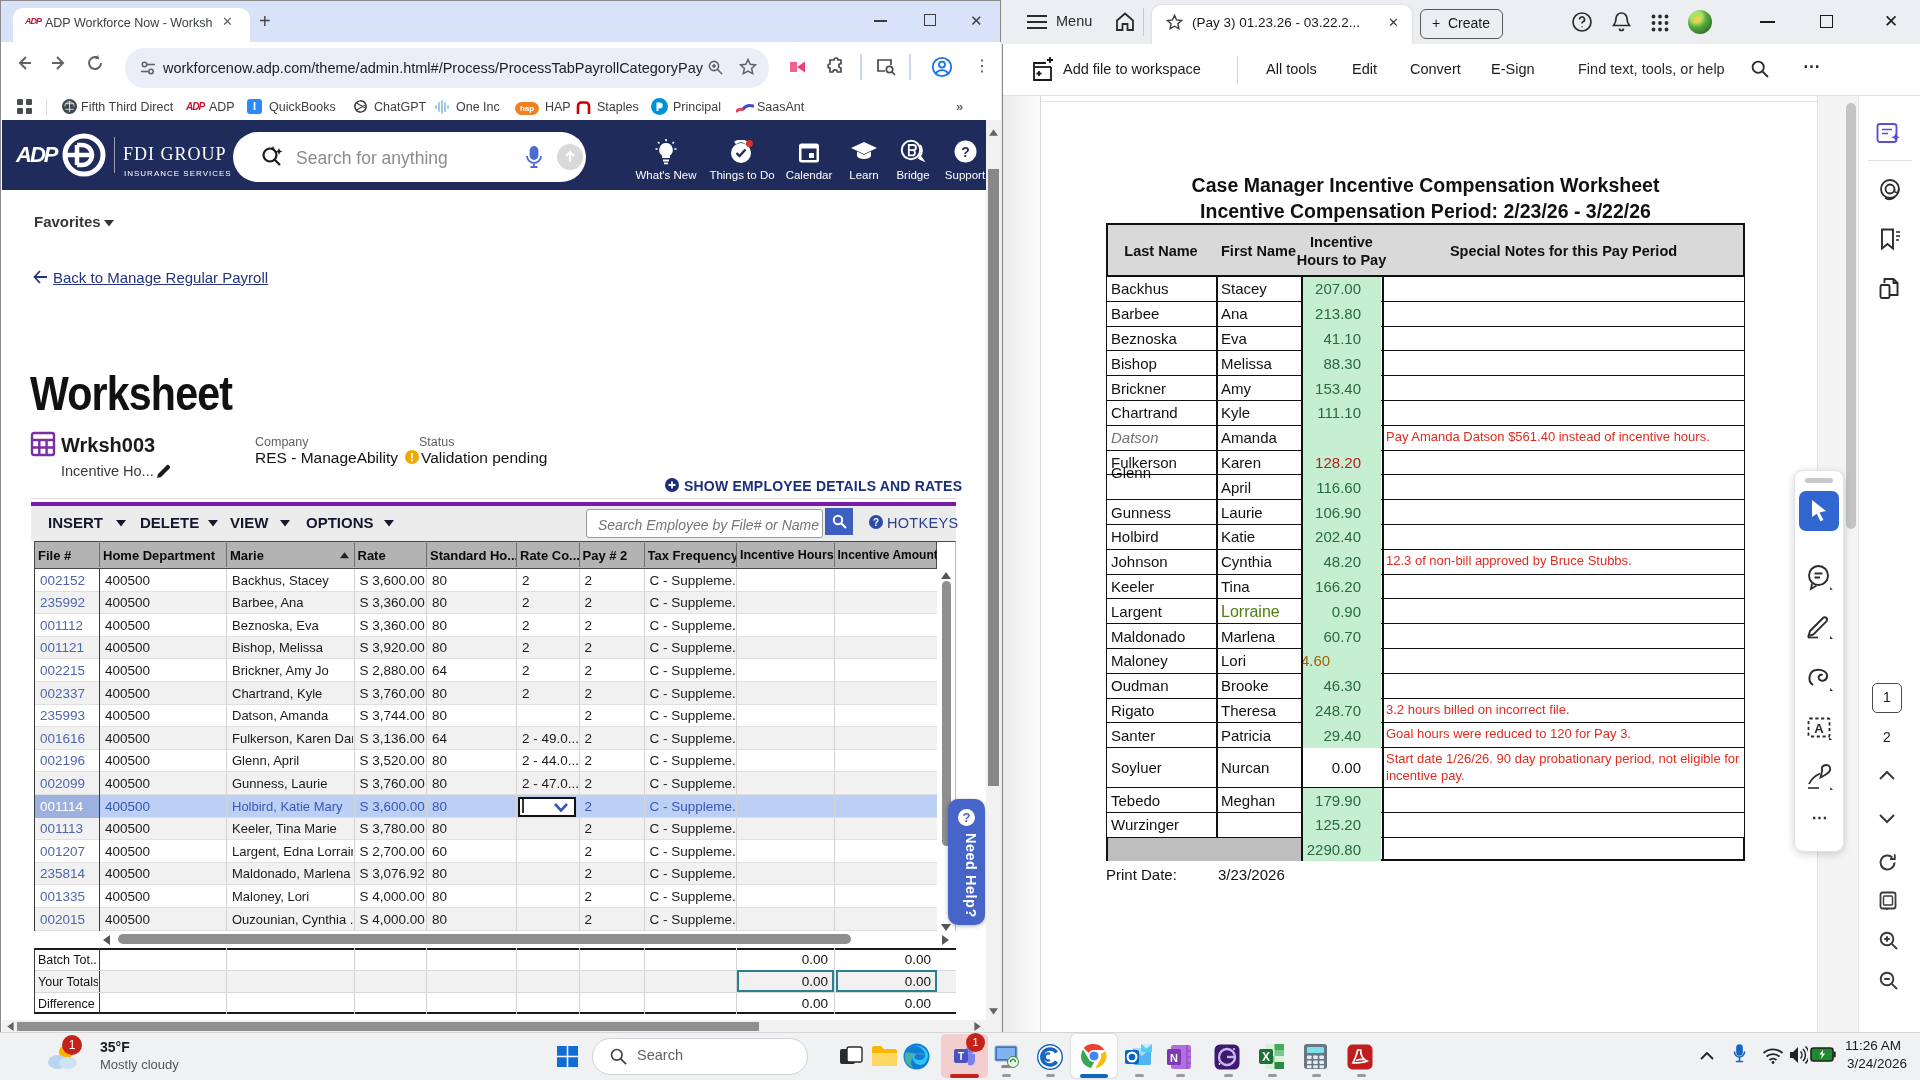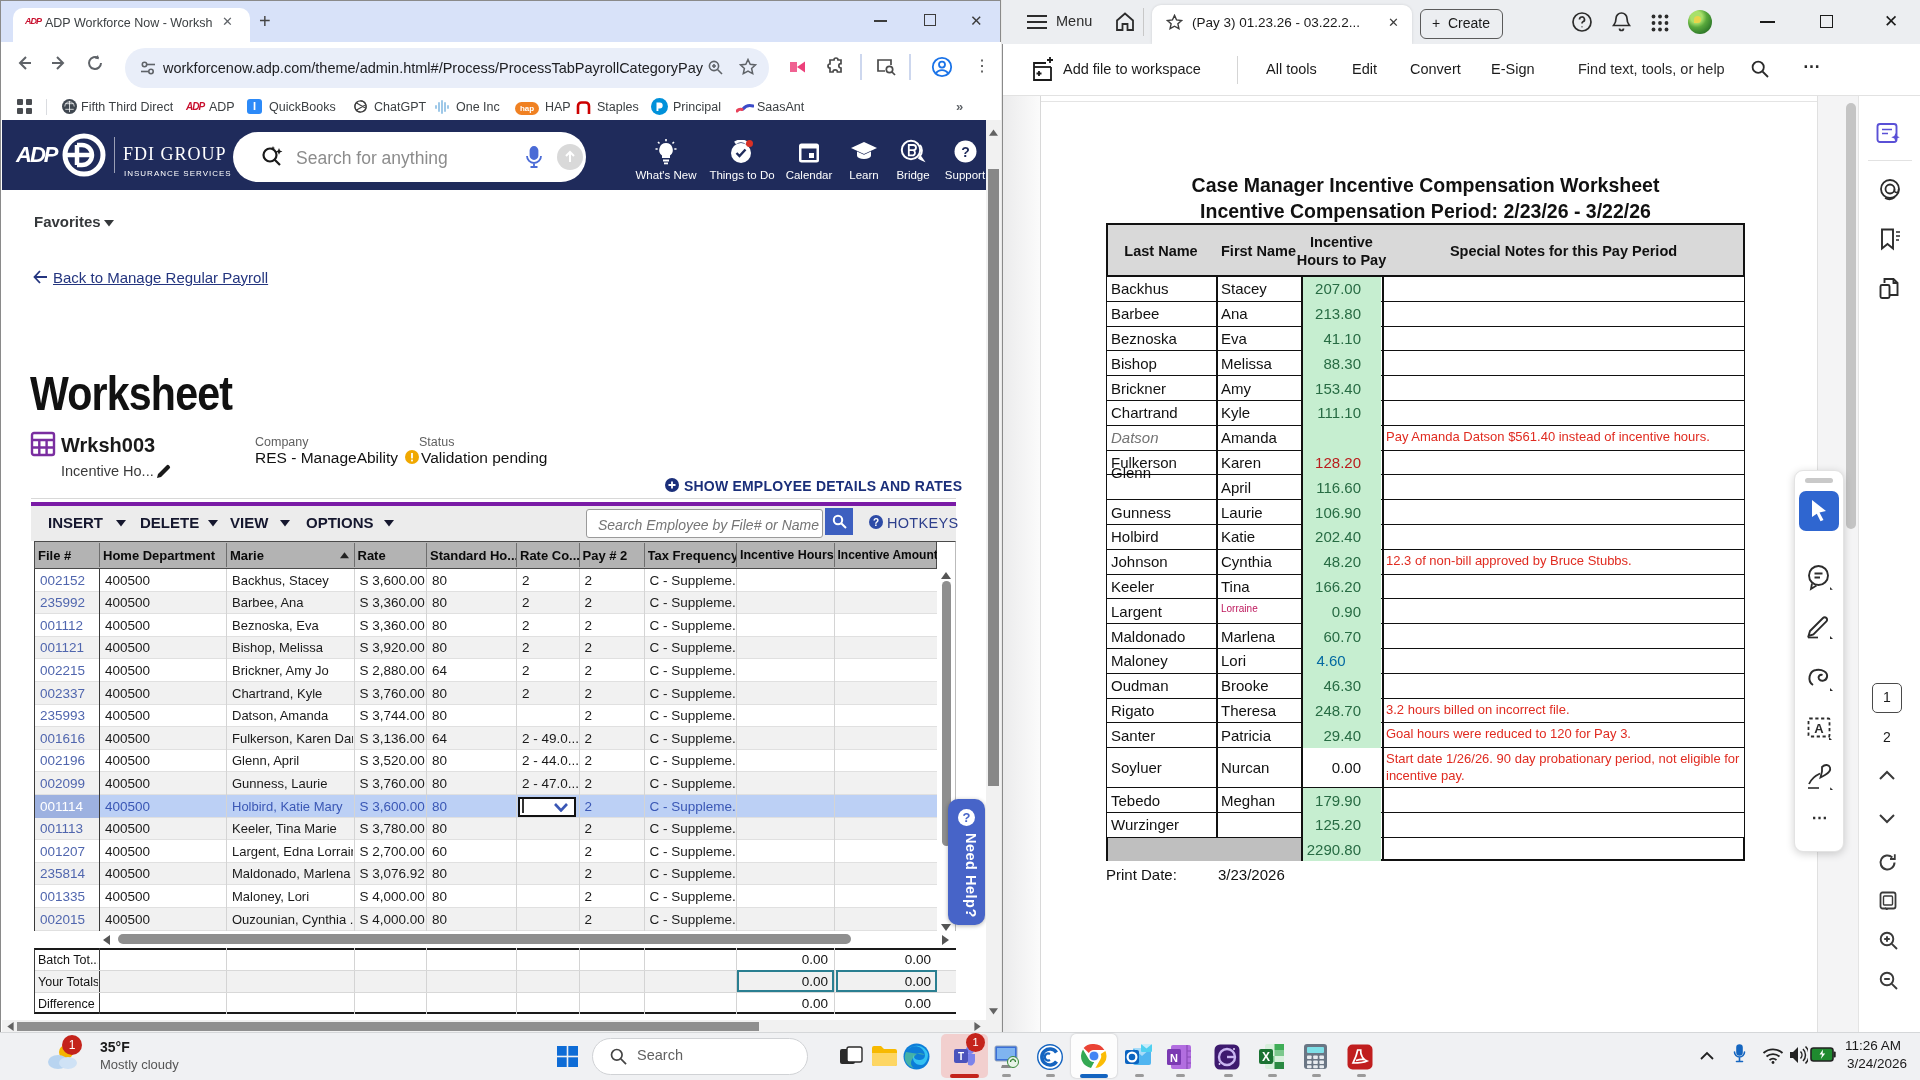--- a/index.html
+++ b/index.html
@@ -749,38 +749,38 @@
 <div class="a" style="left:1302px;top:574.6px;width:79px;height:24.8px;background:#c6eed0;"></div>
 <div class="a" style="left:1111px;top:578.0px;font-size:15px;color:#111;">Keeler</div>
 <div class="a" style="left:1221px;top:578.0px;font-size:15px;color:#111;">Tina</div>
 <div class="a" style="left:1301px;top:578.0px;width:60px;text-align:right;font-size:15px;color:#276b43;">166.20</div>
 <div class="a" style="left:1216px;top:574.6px;width:1.5px;height:24.8px;background:#111;"></div>
 <div class="a" style="left:1301px;top:574.6px;width:1.5px;height:24.8px;background:#111;"></div>
 <div class="a" style="left:1382px;top:574.6px;width:1.5px;height:24.8px;background:#111;"></div>
 <div class="a" style="left:1106px;top:599.4px;width:639px;height:24.8px;border:1.5px solid #111;border-top:none;"></div>
 <div class="a" style="left:1302px;top:599.4px;width:79px;height:24.8px;background:#c6eed0;"></div>
 <div class="a" style="left:1111px;top:602.8px;font-size:15px;color:#111;">Largent</div>
-<div class="a" style="left:1221px;top:602.8px;font-size:10px;color:#be185d;">Lorraine</div>
+<div class="a" style="left:1221px;top:602.8px;font-size:16px;color:#4d7c0f;">Lorraine</div>
 <div class="a" style="left:1301px;top:602.8px;width:60px;text-align:right;font-size:15px;color:#276b43;">0.90</div>
 <div class="a" style="left:1216px;top:599.4px;width:1.5px;height:24.8px;background:#111;"></div>
 <div class="a" style="left:1301px;top:599.4px;width:1.5px;height:24.8px;background:#111;"></div>
 <div class="a" style="left:1382px;top:599.4px;width:1.5px;height:24.8px;background:#111;"></div>
 <div class="a" style="left:1106px;top:624.2px;width:639px;height:24.8px;border:1.5px solid #111;border-top:none;"></div>
 <div class="a" style="left:1302px;top:624.2px;width:79px;height:24.8px;background:#c6eed0;"></div>
 <div class="a" style="left:1111px;top:627.6px;font-size:15px;color:#111;">Maldonado</div>
 <div class="a" style="left:1221px;top:627.6px;font-size:15px;color:#111;">Marlena</div>
 <div class="a" style="left:1301px;top:627.6px;width:60px;text-align:right;font-size:15px;color:#276b43;">60.70</div>
 <div class="a" style="left:1216px;top:624.2px;width:1.5px;height:24.8px;background:#111;"></div>
 <div class="a" style="left:1301px;top:624.2px;width:1.5px;height:24.8px;background:#111;"></div>
 <div class="a" style="left:1382px;top:624.2px;width:1.5px;height:24.8px;background:#111;"></div>
 <div class="a" style="left:1106px;top:649.0px;width:639px;height:24.8px;border:1.5px solid #111;border-top:none;"></div>
 <div class="a" style="left:1302px;top:649.0px;width:79px;height:24.8px;background:#c6eed0;"></div>
 <div class="a" style="left:1111px;top:652.4px;font-size:15px;color:#111;">Maloney</div>
 <div class="a" style="left:1221px;top:652.4px;font-size:15px;color:#111;">Lori</div>
-<div class="a" style="left:1301px;top:652.4px;width:60px;text-align:center;font-size:15px;color:#0369a1;">4.60</div>
+<div class="a" style="left:1301px;top:652.4px;width:60px;text-align:left;font-size:15px;color:#a16207;">4.60</div>
 <div class="a" style="left:1216px;top:649.0px;width:1.5px;height:24.8px;background:#111;"></div>
 <div class="a" style="left:1301px;top:649.0px;width:1.5px;height:24.8px;background:#111;"></div>
 <div class="a" style="left:1382px;top:649.0px;width:1.5px;height:24.8px;background:#111;"></div>
 <div class="a" style="left:1106px;top:673.8px;width:639px;height:24.8px;border:1.5px solid #111;border-top:none;"></div>
 <div class="a" style="left:1302px;top:673.8px;width:79px;height:24.8px;background:#c6eed0;"></div>
 <div class="a" style="left:1111px;top:677.2px;font-size:15px;color:#111;">Oudman</div>
 <div class="a" style="left:1221px;top:677.2px;font-size:15px;color:#111;">Brooke</div>
 <div class="a" style="left:1301px;top:677.2px;width:60px;text-align:right;font-size:15px;color:#276b43;">46.30</div>
 <div class="a" style="left:1216px;top:673.8px;width:1.5px;height:24.8px;background:#111;"></div>
 <div class="a" style="left:1301px;top:673.8px;width:1.5px;height:24.8px;background:#111;"></div>

